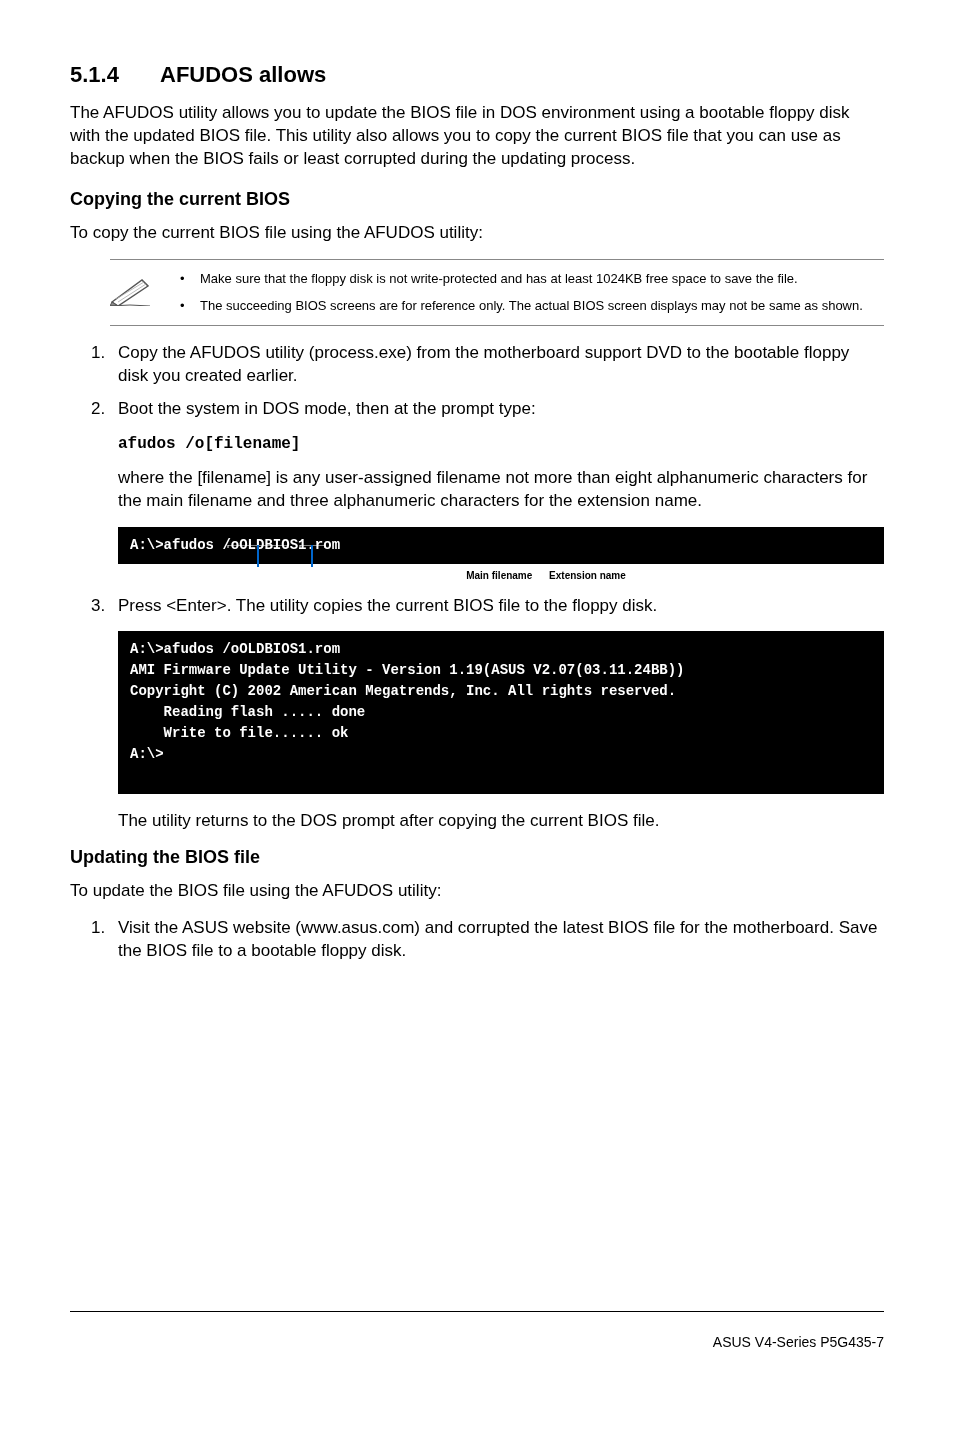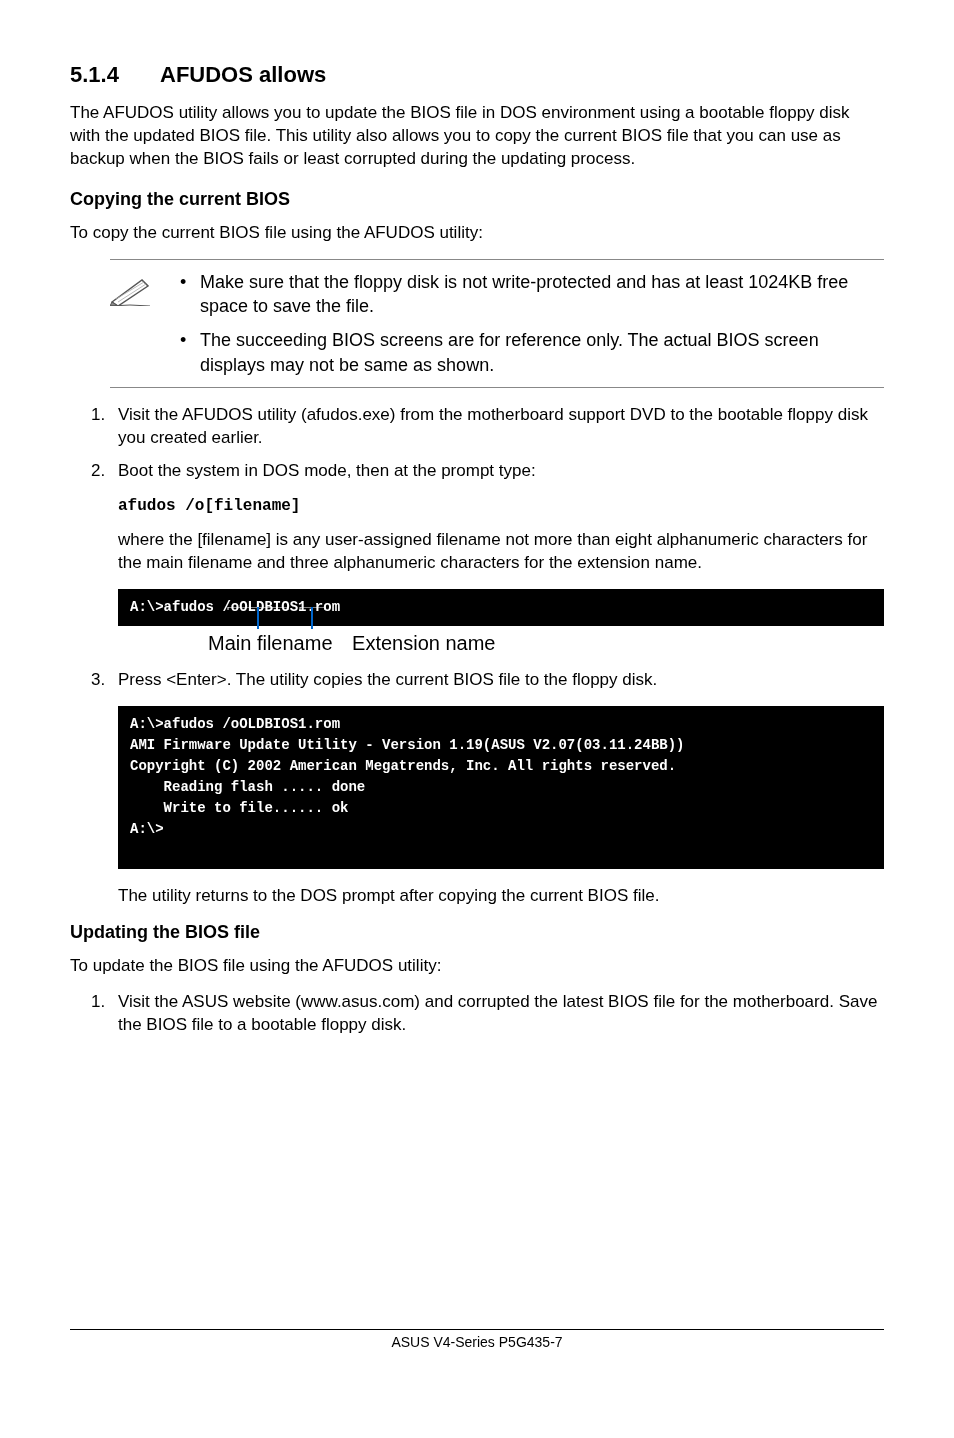--- a/index.html
+++ b/index.html
@@ -46,21 +46,21 @@
     border-top: 1px solid #888;
     border-bottom: 1px solid #888;
     padding: 10px 0 10px 0;
   }
   .note-icon {
     width: 60px;
     flex-shrink: 0;
     padding-top: 4px;
   }
   .note-icon svg { width: 42px; height: 32px; }
-  .note-content { flex: 1; font-size: 18px; line-height: 1.35; }
+  .note-content { flex: 1; font-size: 13px; line-height: 1.35; }
   .note-content ul { margin: 0; padding-left: 20px; list-style: none; }
   .note-content li { position: relative; margin-bottom: 10px; padding-left: 10px; }
   .note-content li:last-child { margin-bottom: 0; }
   .note-content li::before {
     content: "•";
     position: absolute;
     left: -10px;
     top: 0;
   }
   ol.steps {
@@ -90,38 +90,39 @@
     white-space: pre;
     margin: 0 0 6px 0;
     line-height: 1.5;
   }
   .terminal2 { margin-bottom: 16px; }
   .anno-wrap {
     position: relative;
     margin: 0 0 14px 0;
   }
   .anno-labels {
-    font-size: 20px;
-    font-weight: normal;
+    font-size: 10px;
+    font-weight: bold;
     margin-top: 2px;
+    text-align: center;
   }
   .anno-main { display: inline-block; margin-left: 90px; }
   .anno-ext { display: inline-block; margin-left: 14px; }
   .anno-svg {
     position: absolute;
     left: 12px;
     top: 18px;
     pointer-events: none;
   }
   .footer {
     border-top: 1px solid #000;
-    padding-top: 4px;
+    padding-top: 22px;
     font-size: 14px;
     display: flex;
-    justify-content: center;
+    justify-content: flex-end;
     margin-top: 30px;
   }
 </style>
 </head>
 <body>
 
 <div class="page">
  <div class="content-area">
   <h2>
     <span class="section-num">5.1.4</span><span>AFUDOS allows</span>
@@ -145,21 +146,21 @@
     </div>
     <div class="note-content">
       <ul>
         <li>Make sure that the floppy disk is not write-protected and has at least 1024KB free space to save the file.</li>
         <li>The succeeding BIOS screens are for reference only. The actual BIOS screen displays may not be same as shown.</li>
       </ul>
     </div>
   </div>
 
   <ol class="steps" start="1">
-    <li>Visit the AFUDOS utility (afudos.exe) from the motherboard support DVD to the bootable floppy disk you created earlier.</li>
+    <li>Copy the AFUDOS utility (process.exe) from the motherboard support DVD to the bootable floppy disk you created earlier.</li>
     <li>Boot the system in DOS mode, then at the prompt type:</li>
   </ol>
 
   <div class="step-block">
     <span class="code-inline">afudos /o[filename]</span>
     <p class="step-para">where the [filename] is any user-assigned filename not more than eight alphanumeric characters  for the main filename and three alphanumeric characters for the extension name.</p>
 
     <div class="anno-wrap">
       <div class="terminal">A:\&gt;afudos /oOLDBIOS1.rom</div>
       <svg class="anno-svg" width="240" height="30">

